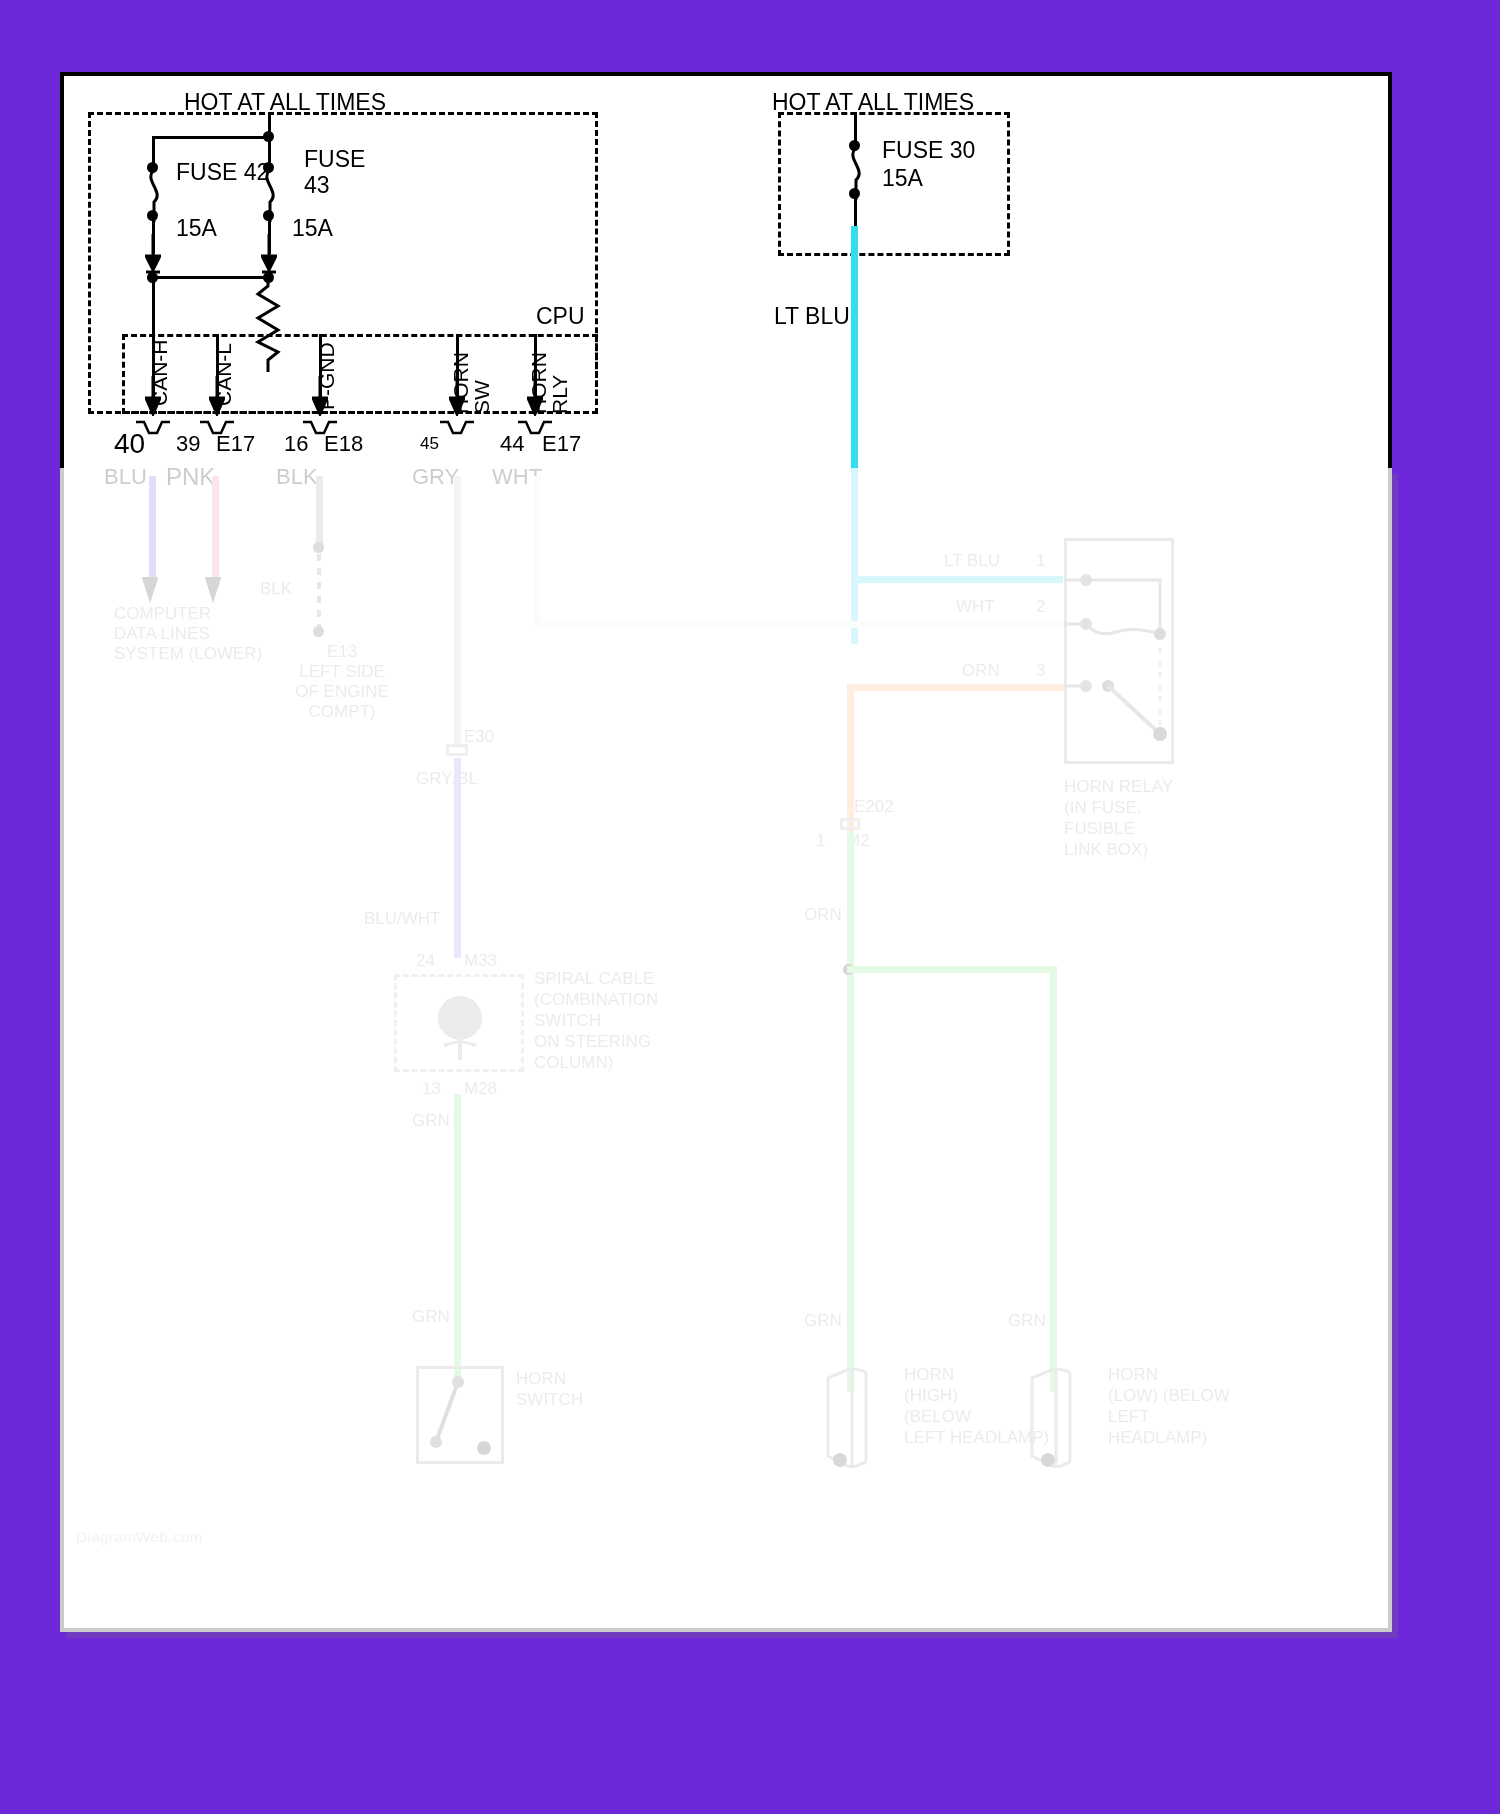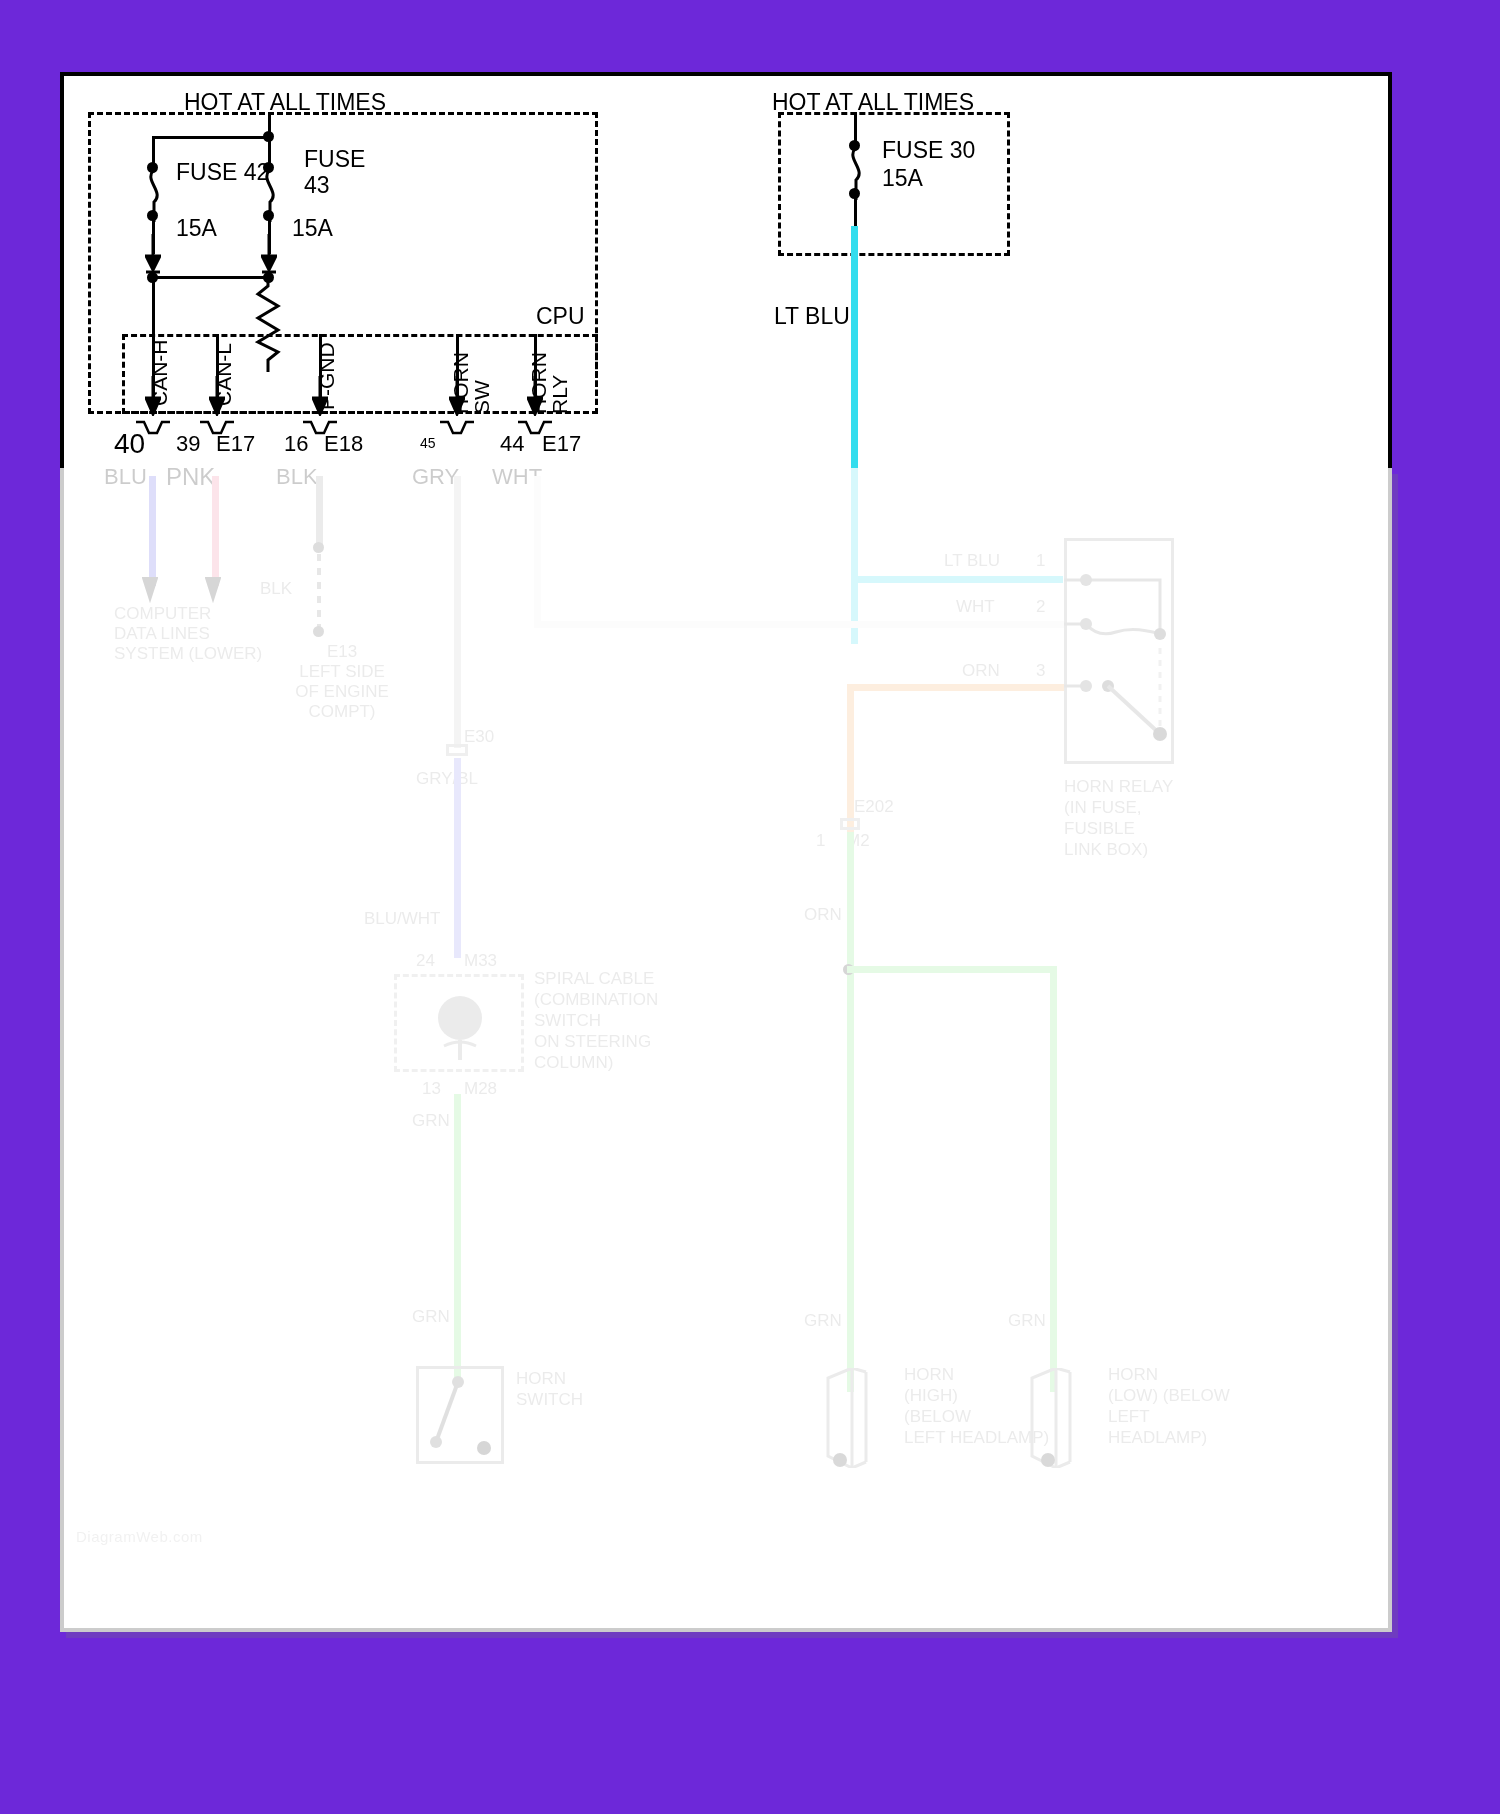--- a/index.html
+++ b/index.html
@@ -147,21 +147,21 @@
   <div class="t" style="left:40px;top:388px;font-size:22px;">BLU</div>
 
   <div class="t" style="left:112px;top:355px;font-size:22px;">39</div>
   <div class="t" style="left:152px;top:355px;font-size:22px;">E17</div>
   <div class="t" style="left:102px;top:388px;font-size:24px;">PNK</div>
 
   <div class="t" style="left:220px;top:355px;font-size:22px;">16</div>
   <div class="t" style="left:260px;top:355px;font-size:22px;">E18</div>
   <div class="t" style="left:212px;top:388px;font-size:22px;">BLK</div>
 
-  <div class="t" style="left:356px;top:355px;font-size:14px;">45</div>
+  <div class="t" style="left:356px;top:355px;font-size:17px;">45</div>
   <div class="t" style="left:348px;top:388px;font-size:22px;">GRY</div>
 
   <div class="t" style="left:436px;top:355px;font-size:22px;">44</div>
   <div class="t" style="left:478px;top:355px;font-size:22px;">E17</div>
   <div class="t" style="left:428px;top:388px;font-size:22px;">WHT</div>
 
   <div class="t" style="left:708px;top:14px;font-size:23px;">HOT AT ALL TIMES</div>
   <div class="dash-box" style="left:714px;top:36px;width:232px;height:144px;"></div>
 
   <div class="vline" style="left:790px;top:36px;height:30px;"></div>

